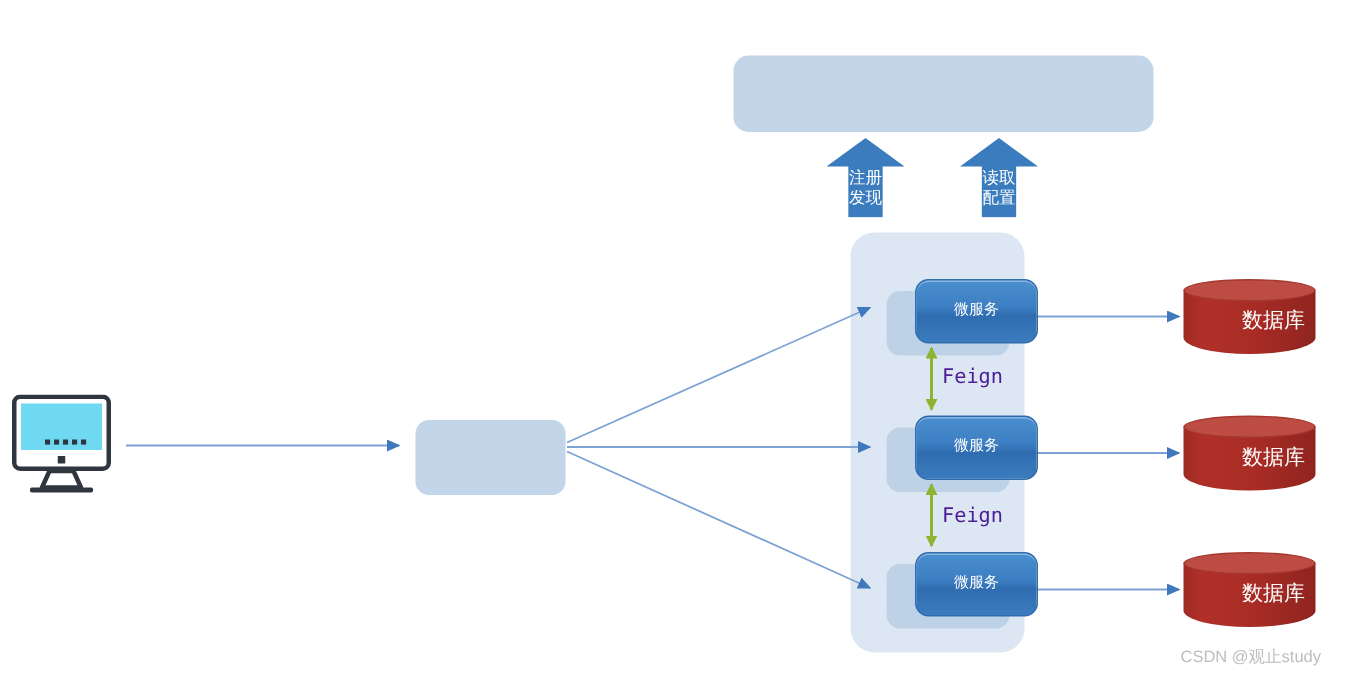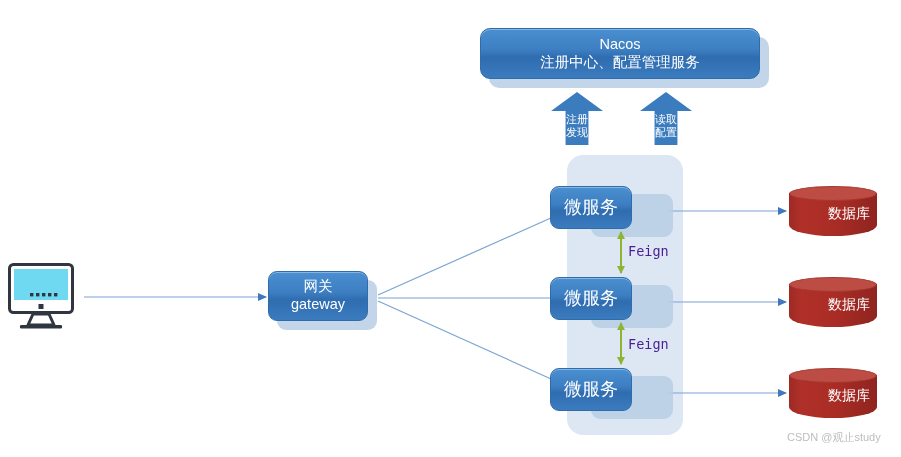--- a/index.html
+++ b/index.html
@@ -60,22 +60,22 @@
     left: 268px; top: 271px; width: 100px; height: 50px;
     font-size: 14.5px;
   }
   #gateway-shadow {
     left: 277px; top: 280px; width: 100px; height: 50px;
   }
 
   
   .ms-box {
     width: 82px; height: 43px;
-    font-size: 18px;
-    left: 550px;
+    font-size: 10px;
+    left: 610px;
     text-align: right;
   }
   .ms-shadow {
     width: 82px; height: 43px;
     left: 591px;
   }
   #ms1 { top: 186px; }  #ms1s { top: 194px; }
   #ms2 { top: 277px; }  #ms2s { top: 285px; }
   #ms3 { top: 368px; }  #ms3s { top: 376px; }
 
@@ -225,24 +225,20 @@
       </marker>
       <marker id="green-arrow-start" markerWidth="8" markerHeight="8" refX="1" refY="4" orient="auto" markerUnits="userSpaceOnUse">
         <path d="M8,0 L0,4 L8,8 z" fill="#8fb433"></path>
       </marker>
     </defs>
     <line x1="621" y1="232" x2="621" y2="273" stroke="#8fb433" stroke-width="2" marker-end="url(#green-arrow-end)" marker-start="url(#green-arrow-start)"></line>
     <line x1="621" y1="323" x2="621" y2="364" stroke="#8fb433" stroke-width="2" marker-end="url(#green-arrow-end)" marker-start="url(#green-arrow-start)"></line>
   </svg>
 
   <div id="nacos-shadow" class="node-shadow"></div>
-  <div id="nacos-box" class="node">
-    <div class="line1">Nacos</div>
-    <div class="line2">注册中心、配置管理服务</div>
-  </div>
 
   <div id="arrow-config" class="block-arrow">
     <div class="shape"></div>
     <div class="ba-label">
       <div>读取</div>
       <div>配置</div>
     </div>
   </div>
   <div id="arrow-register" class="block-arrow">
     <div class="shape"></div>
@@ -261,24 +257,20 @@
       <rect x="34" y="30" width="3.4" height="3.4"></rect>
       <rect x="40" y="30" width="3.4" height="3.4"></rect>
       <rect x="46" y="30" width="3.4" height="3.4"></rect>
     </g>
     <rect x="30.5" y="41" width="5" height="5" fill="#2f3640"></rect>
     <path d="M25,51 L41,51 L46,62 L20,62 Z" fill="none" stroke="#2f3640" stroke-width="3" stroke-linejoin="round"></path>
     <rect x="12" y="62" width="42" height="3.4" rx="1.2" fill="#2f3640"></rect>
   </svg>
 
   <div id="gateway-shadow" class="node-shadow"></div>
-  <div id="gateway-box" class="node">
-    <div>网关</div>
-    <div>gateway</div>
-  </div>
 
   <div id="ms1s" class="node-shadow ms-shadow"></div>
   <div id="ms1" class="node ms-box">
     <div>微服务</div>
   </div>
 
   <div id="ms2s" class="node-shadow ms-shadow"></div>
   <div id="ms2" class="node ms-box">
     <div>微服务</div>
   </div>

